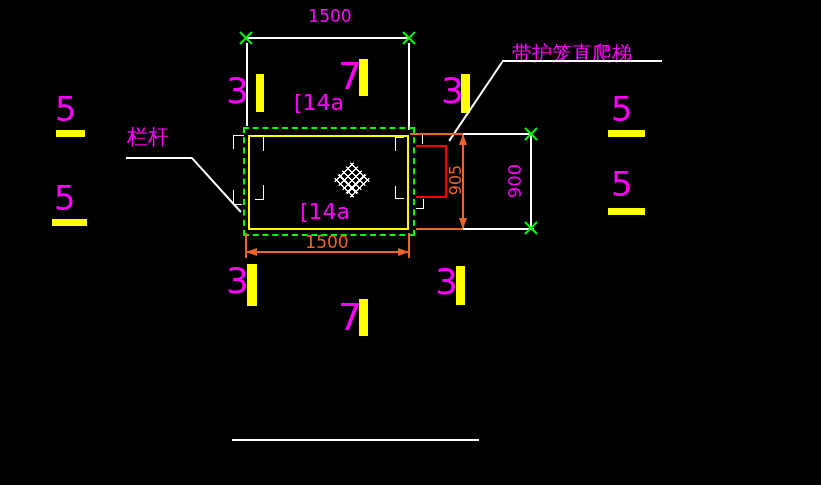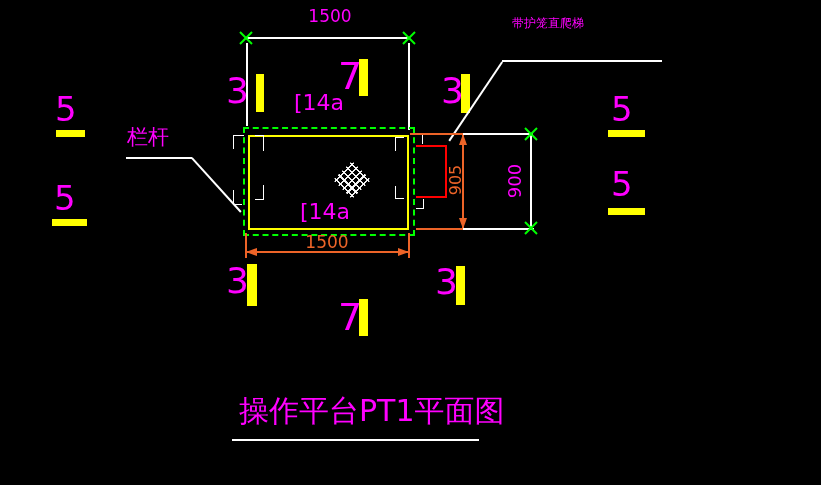--- a/index.html
+++ b/index.html
@@ -67,21 +67,21 @@
 
   <div class="txt" style="left:54px;top:181px;font-size:34px;">5</div>
   <div class="ybar" style="left:52px;top:219px;width:35px;height:7px;"></div>
 
   <div class="txt" style="left:611px;top:92px;font-size:34px;">5</div>
   <div class="ybar" style="left:608px;top:130px;width:37px;height:7px;"></div>
 
   <div class="txt" style="left:611px;top:167px;font-size:34px;">5</div>
   <div class="ybar" style="left:608px;top:208px;width:37px;height:7px;"></div>
 
-  <div class="txt" style="left:512px;top:17px;font-size:12px;">带护笼直爬梯</div>
+  <div class="txt" style="left:512px;top:43px;font-size:20px;">带护笼直爬梯</div>
   <div class="wline" style="left:502px;top:60px;width:160px;height:1.5px;"></div>
   <div class="wline diag" style="left:449px;top:140px;width:95px;height:1.5px;transform:rotate(-56.1deg);"></div>
 
   <div class="txt" style="left:127px;top:127px;font-size:21px;">栏杆</div>
   <div class="wline" style="left:126px;top:157px;width:66px;height:1.5px;"></div>
   <div class="wline diag" style="left:192px;top:157px;width:73px;height:1.5px;transform:rotate(47.8deg);"></div>
 
   <div class="green-rect" style="left:243px;top:127px;width:168px;height:105px;"></div>
   <div class="yellow-rect" style="left:248px;top:135px;width:157px;height:91px;"></div>
 
@@ -115,16 +115,15 @@
   <span class="xtick" style="left:523px;top:220px;"></span>
   <div class="txt rot90" style="left:493px;top:172px;width:44px;font-size:18px;">900</div>
 
   <div class="oline" style="left:245px;top:233px;width:1.6px;height:25px;"></div>
   <div class="oline" style="left:408px;top:233px;width:1.6px;height:25px;"></div>
   <div class="oline" style="left:246px;top:251px;width:163px;height:1.6px;"></div>
   <div class="arr arr-lf" style="left:246px;top:248px;"></div>
   <div class="arr arr-rt" style="left:398px;top:248px;"></div>
   <div class="txt orange" style="left:303px;top:234px;width:48px;text-align:center;font-size:17px;">1500</div>
 
-  <div class="txt" style="left:239px;top:396px;font-size:30px;">操作平台PT1平面图</div>
   <div class="wline" style="left:232px;top:439px;width:247px;height:2px;"></div>
 
 </div>
 
 </body></html>

